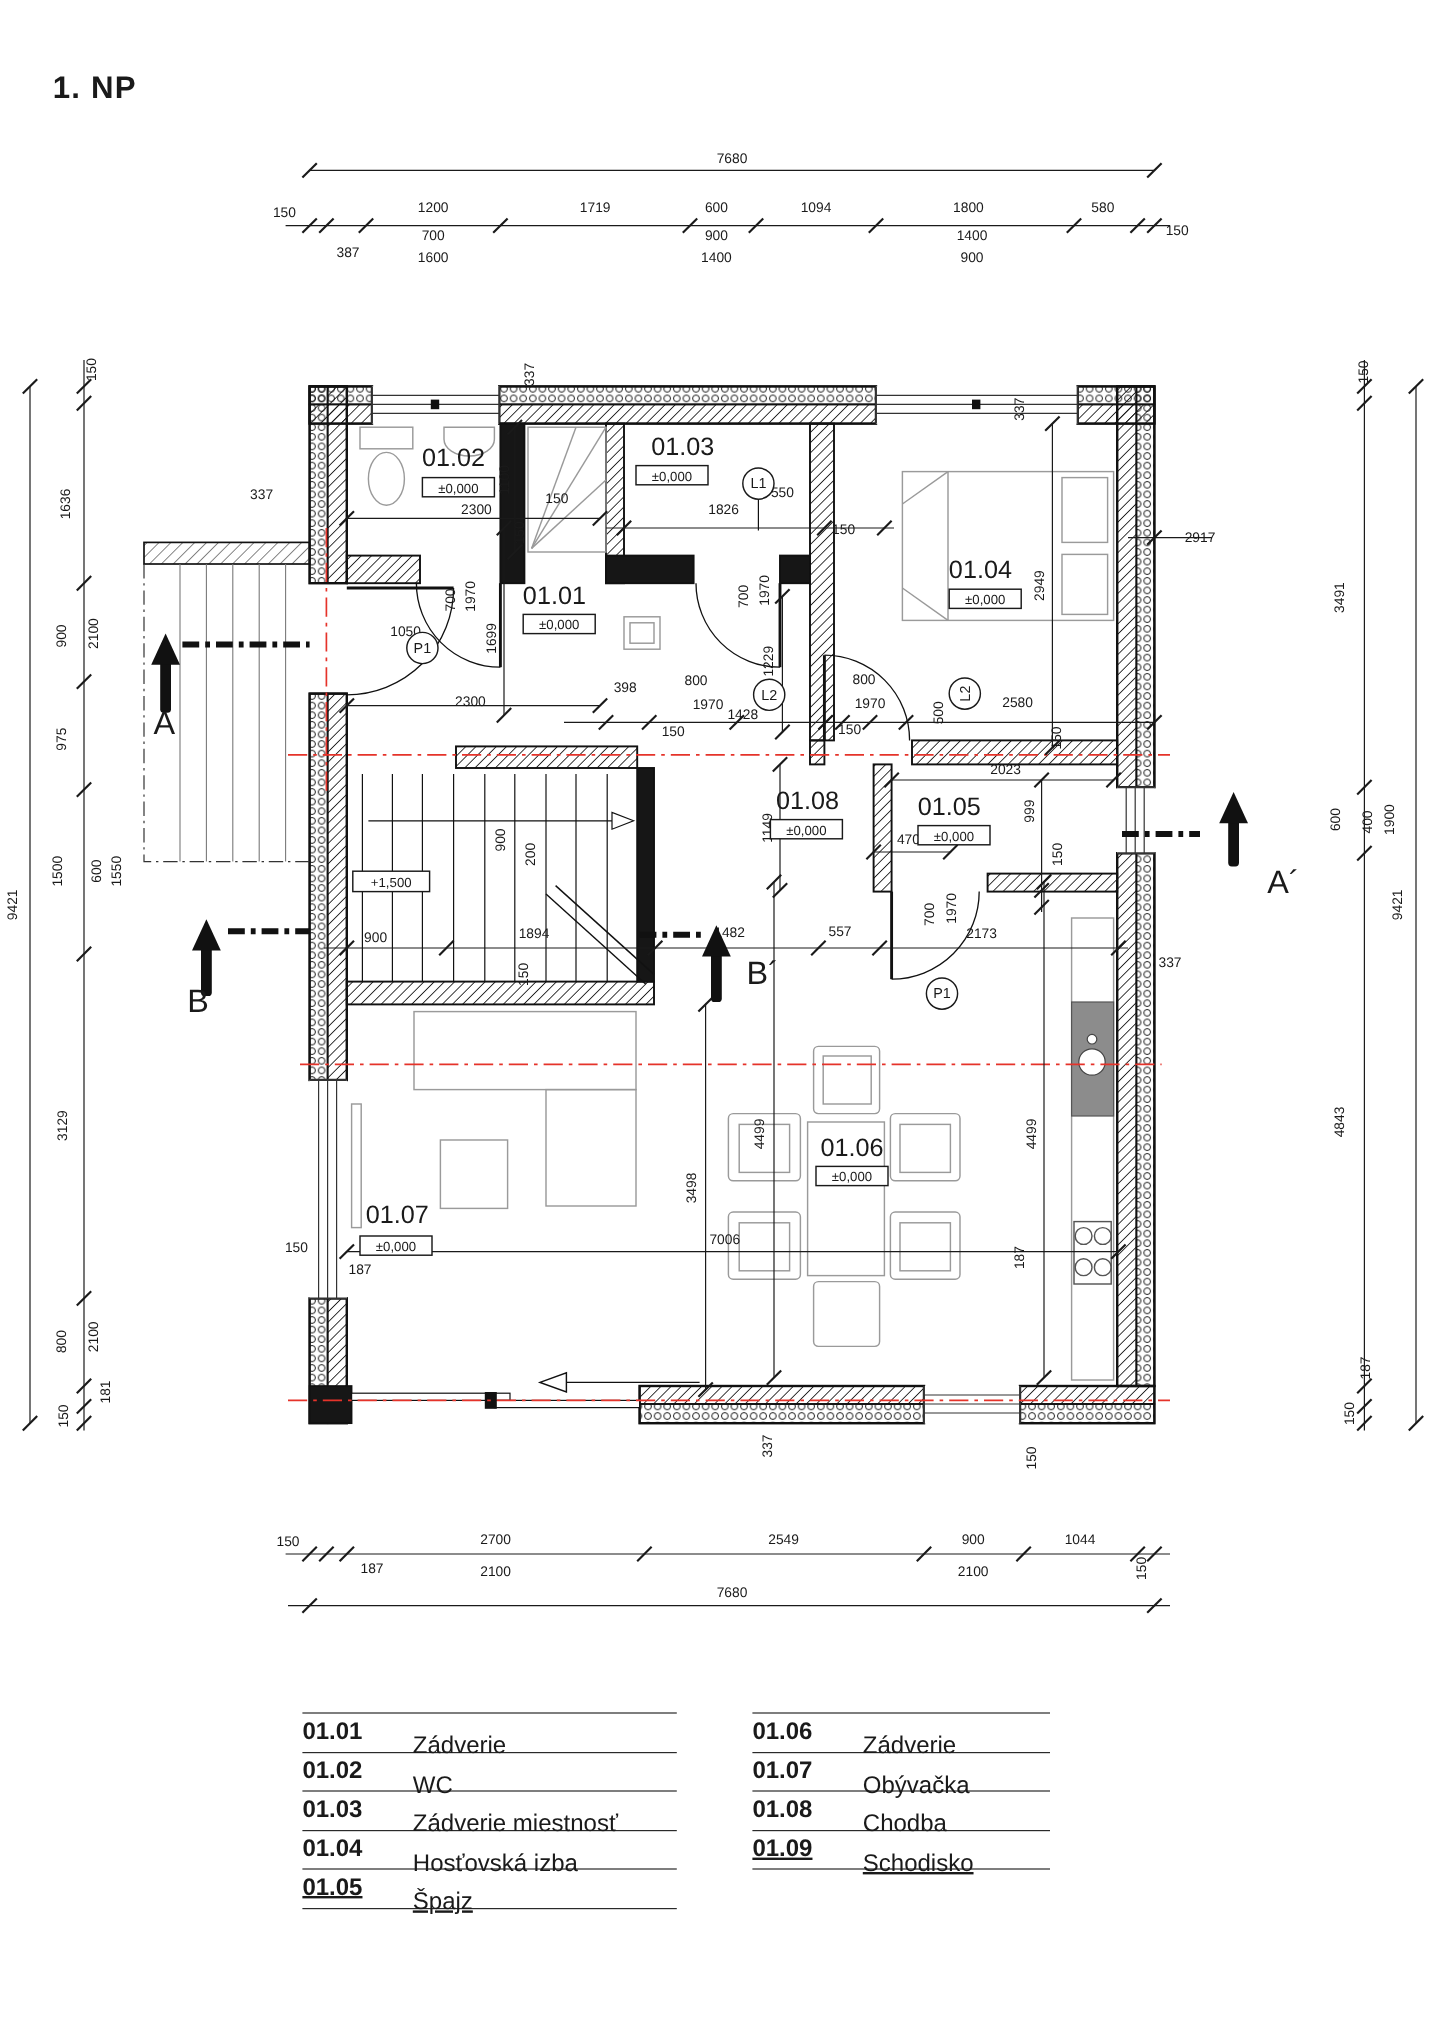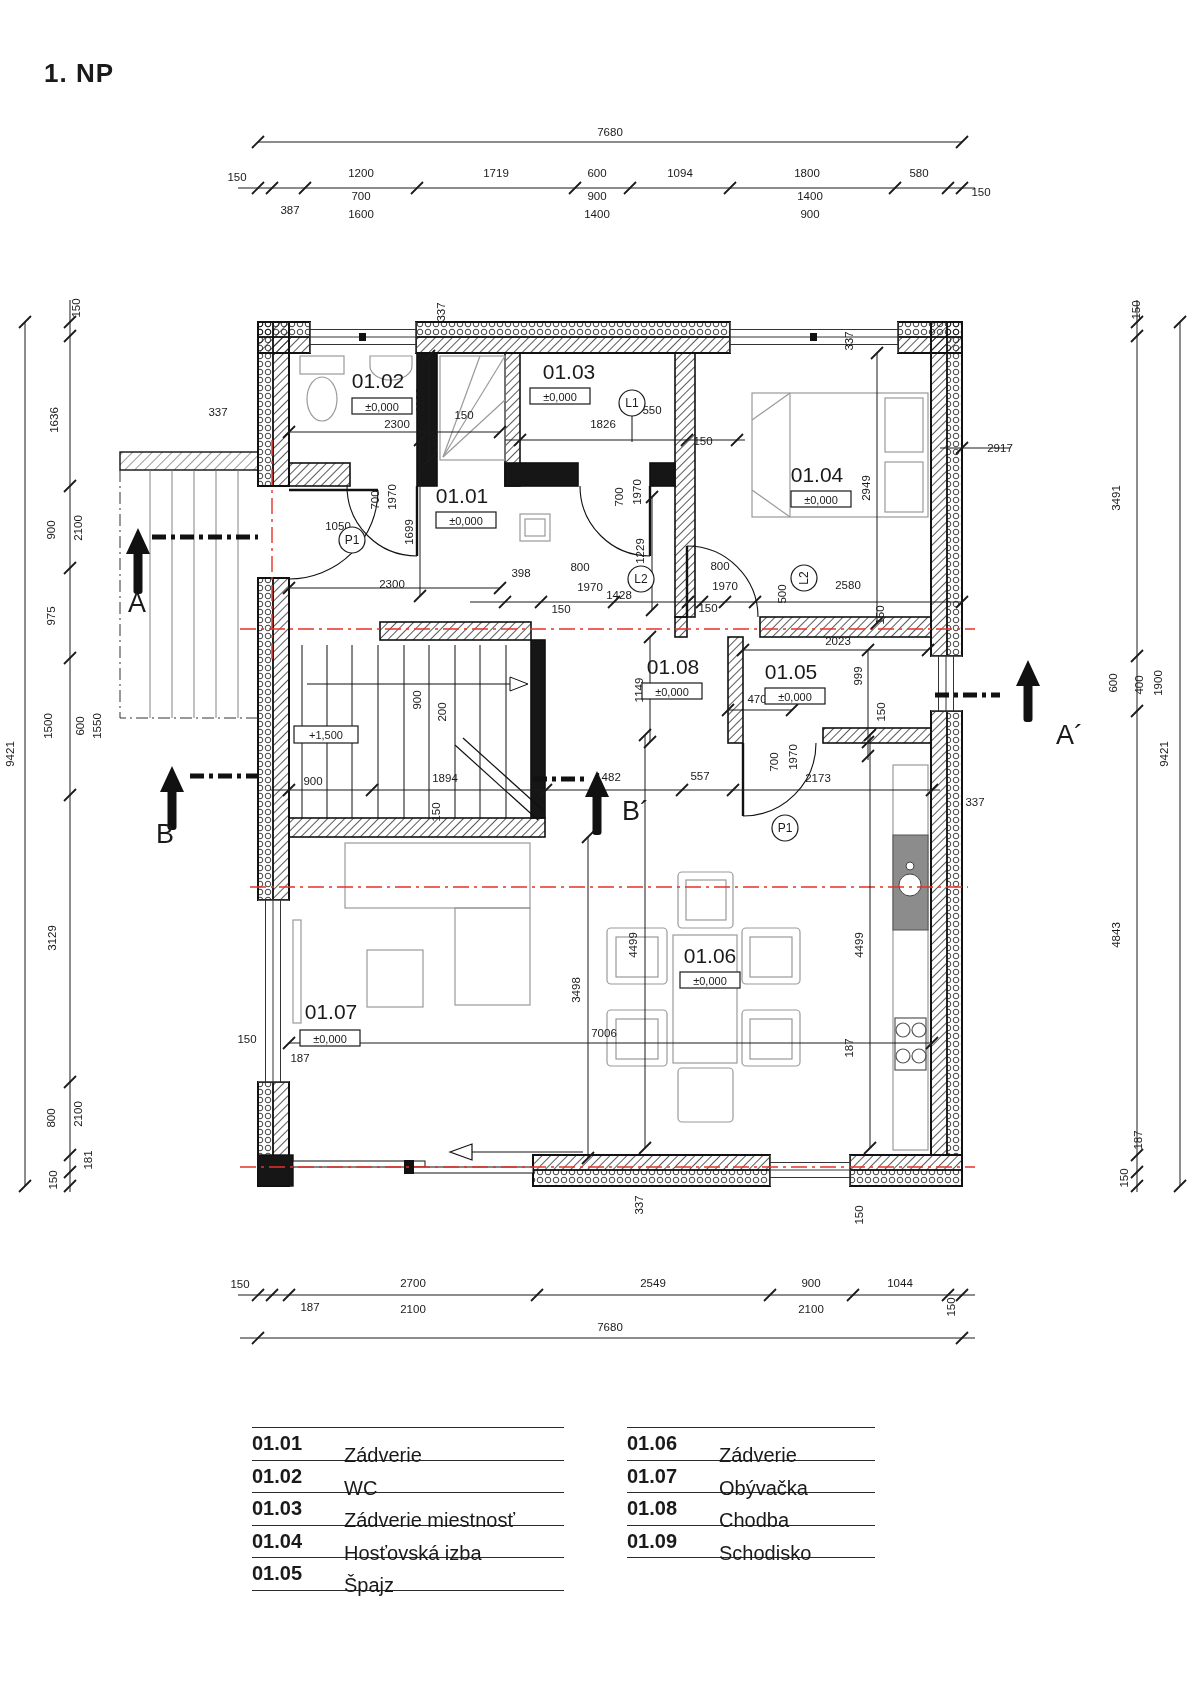--- a/index.html
+++ b/index.html
@@ -2,21 +2,21 @@
 <html><head>
 <meta charset="utf-8">
 <style>
   html,body{margin:0;padding:0;background:#fff;}
   body{width:1200px;height:1698px;position:relative;font-family:"Liberation Sans",sans-serif;color:#1a1a1a;}
   #sheet{position:absolute;inset:0;width:1200px;height:1698px;}
   #plan-svg{position:absolute;left:0;top:0;}
   #drawing-title{position:absolute;left:44px;top:58px;font-size:26px;font-weight:600;letter-spacing:1px;}
   .legend-col{position:absolute;font-size:20px;}
   .legend-row{display:flex;align-items:center;height:31.5px;border-top:1.6px solid #2a2a2a;}
-  .legend-row:last-child{border-bottom:1.6px solid #2a2a2a;}
+  .legend-row:last-child{border-bottom:1.6px solid #2a2a2a;text-decoration:underline;}
   .legend-code{font-weight:700;width:92px;flex:0 0 92px;}
   .legend-name{flex:1;margin-top:24px;}
   text{fill:#1a1a1a;}
   .dimtxt{font-size:11.5px;}
   .roomcode{font-size:21px;font-weight:500;}
   .elevtxt{font-size:11px;}
   .sectxt{font-size:27px;}
   .tagtxt{font-size:12px;}
 </style>
 </head>

